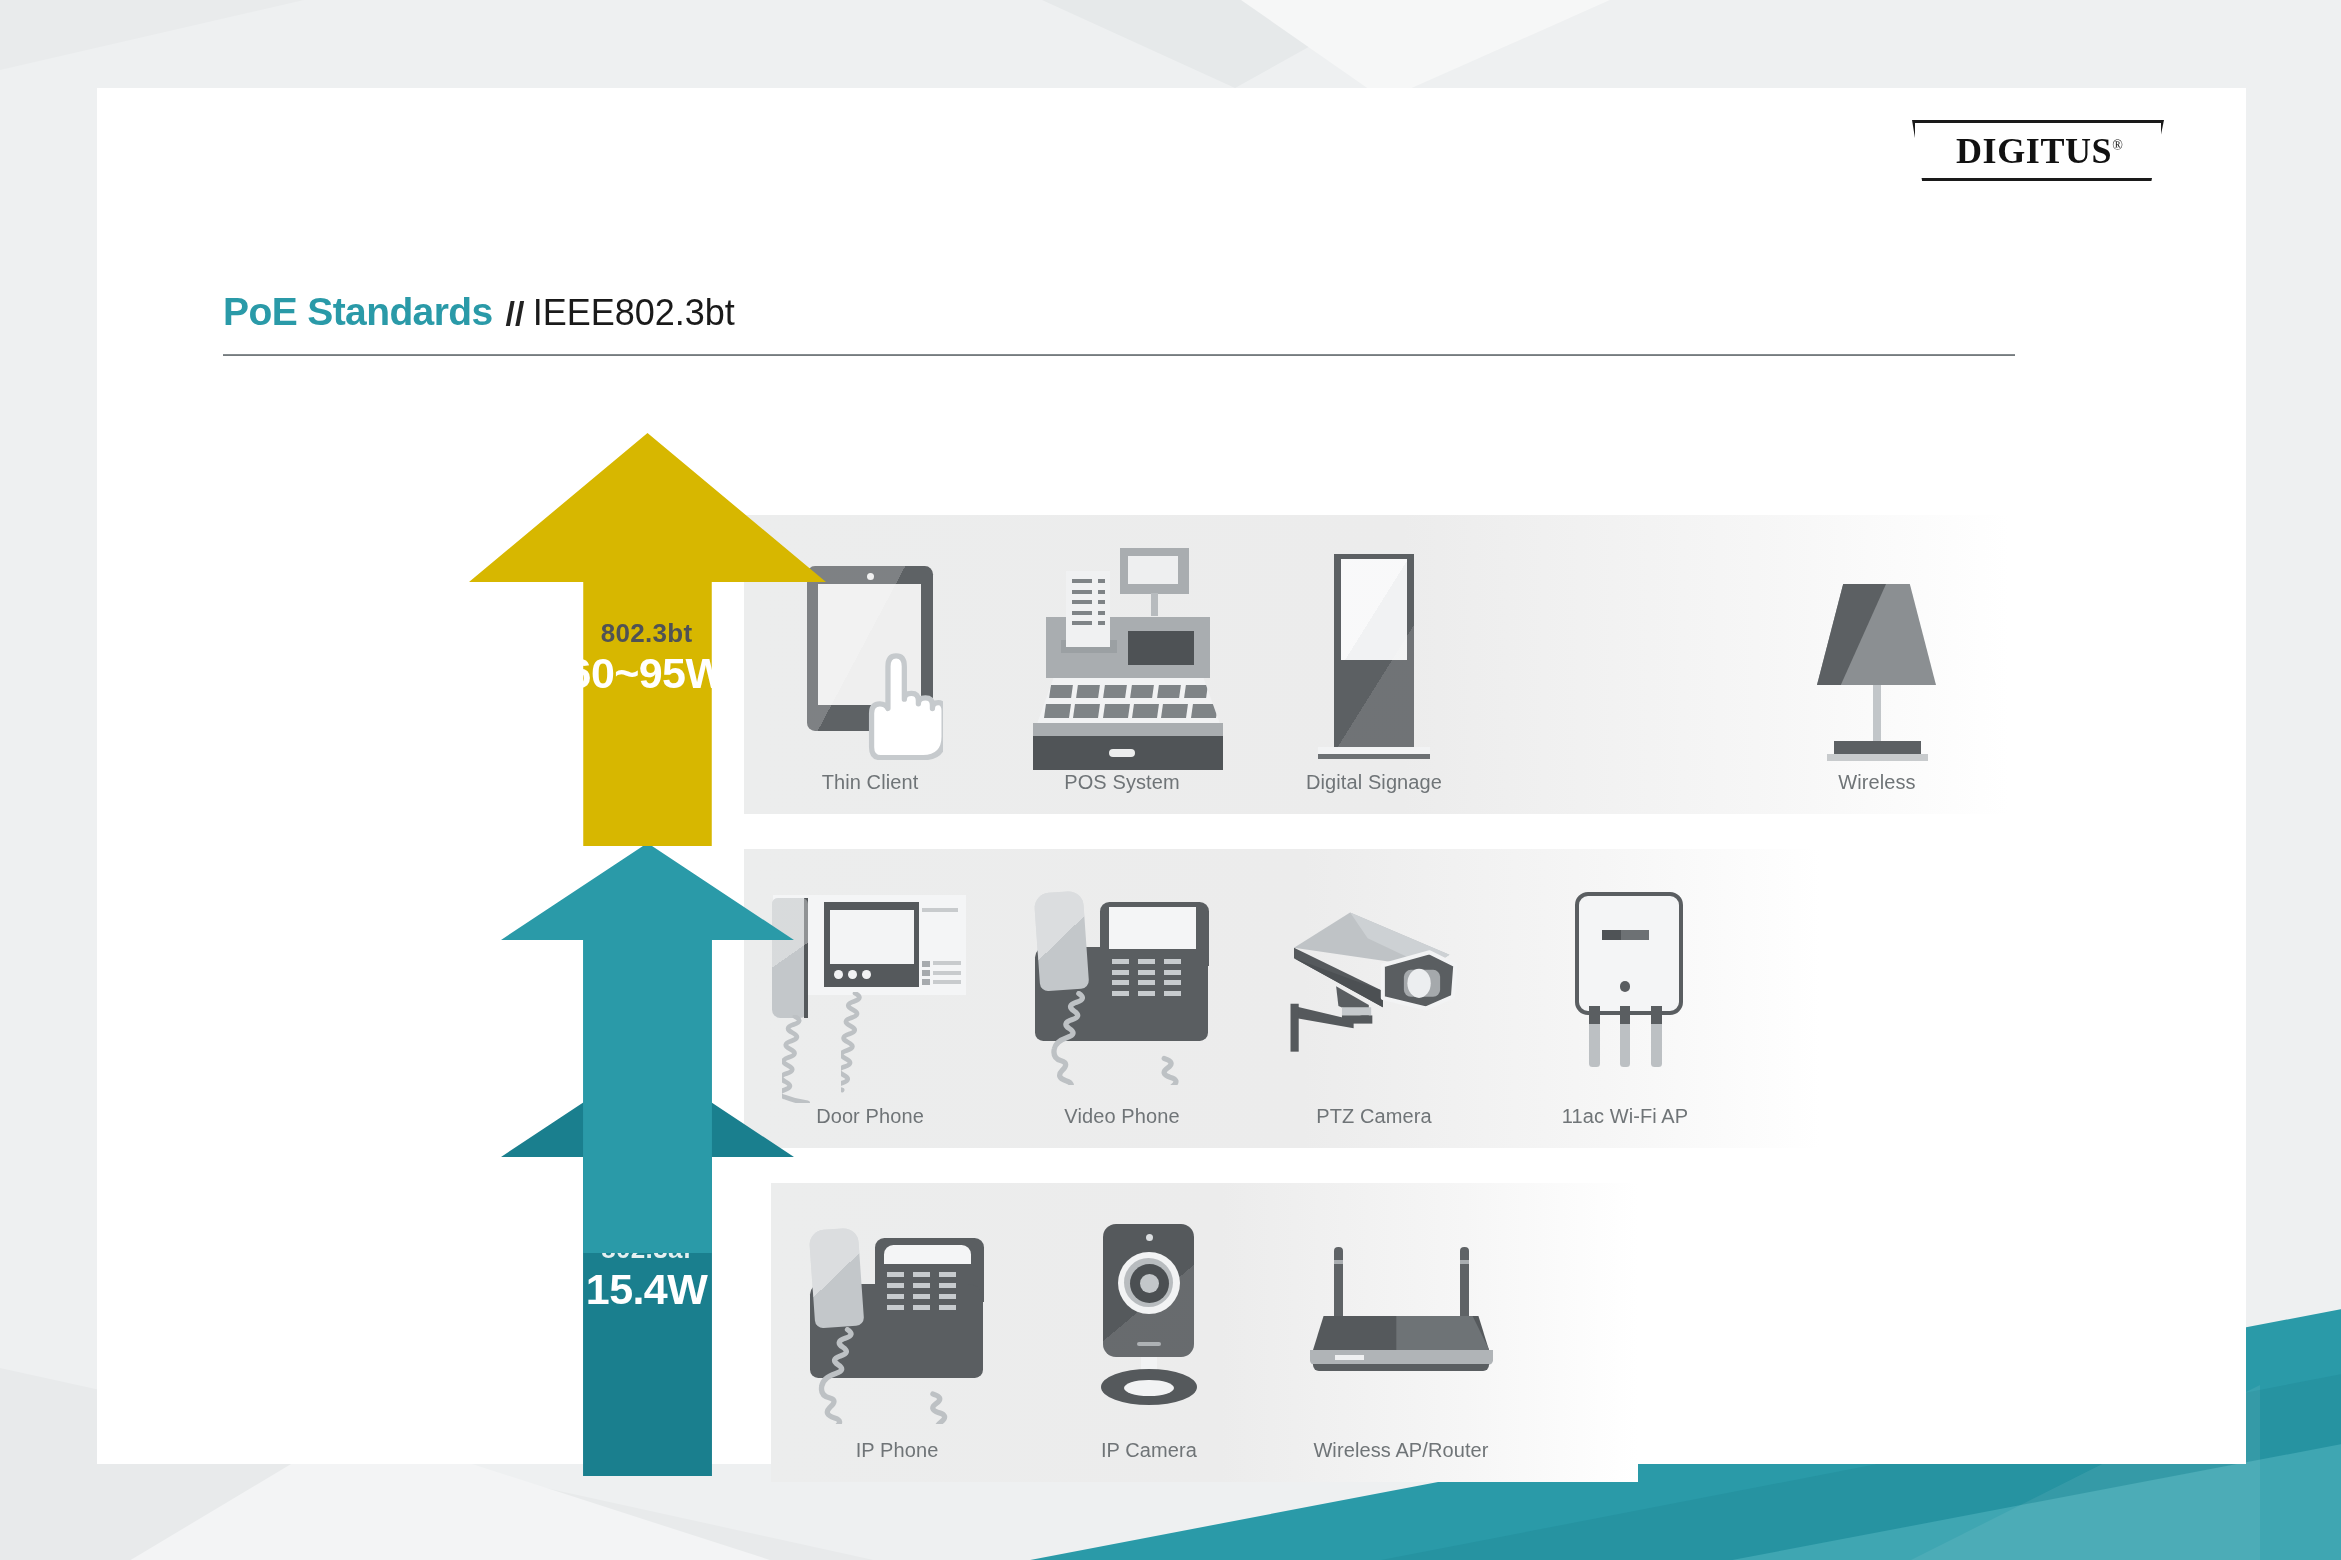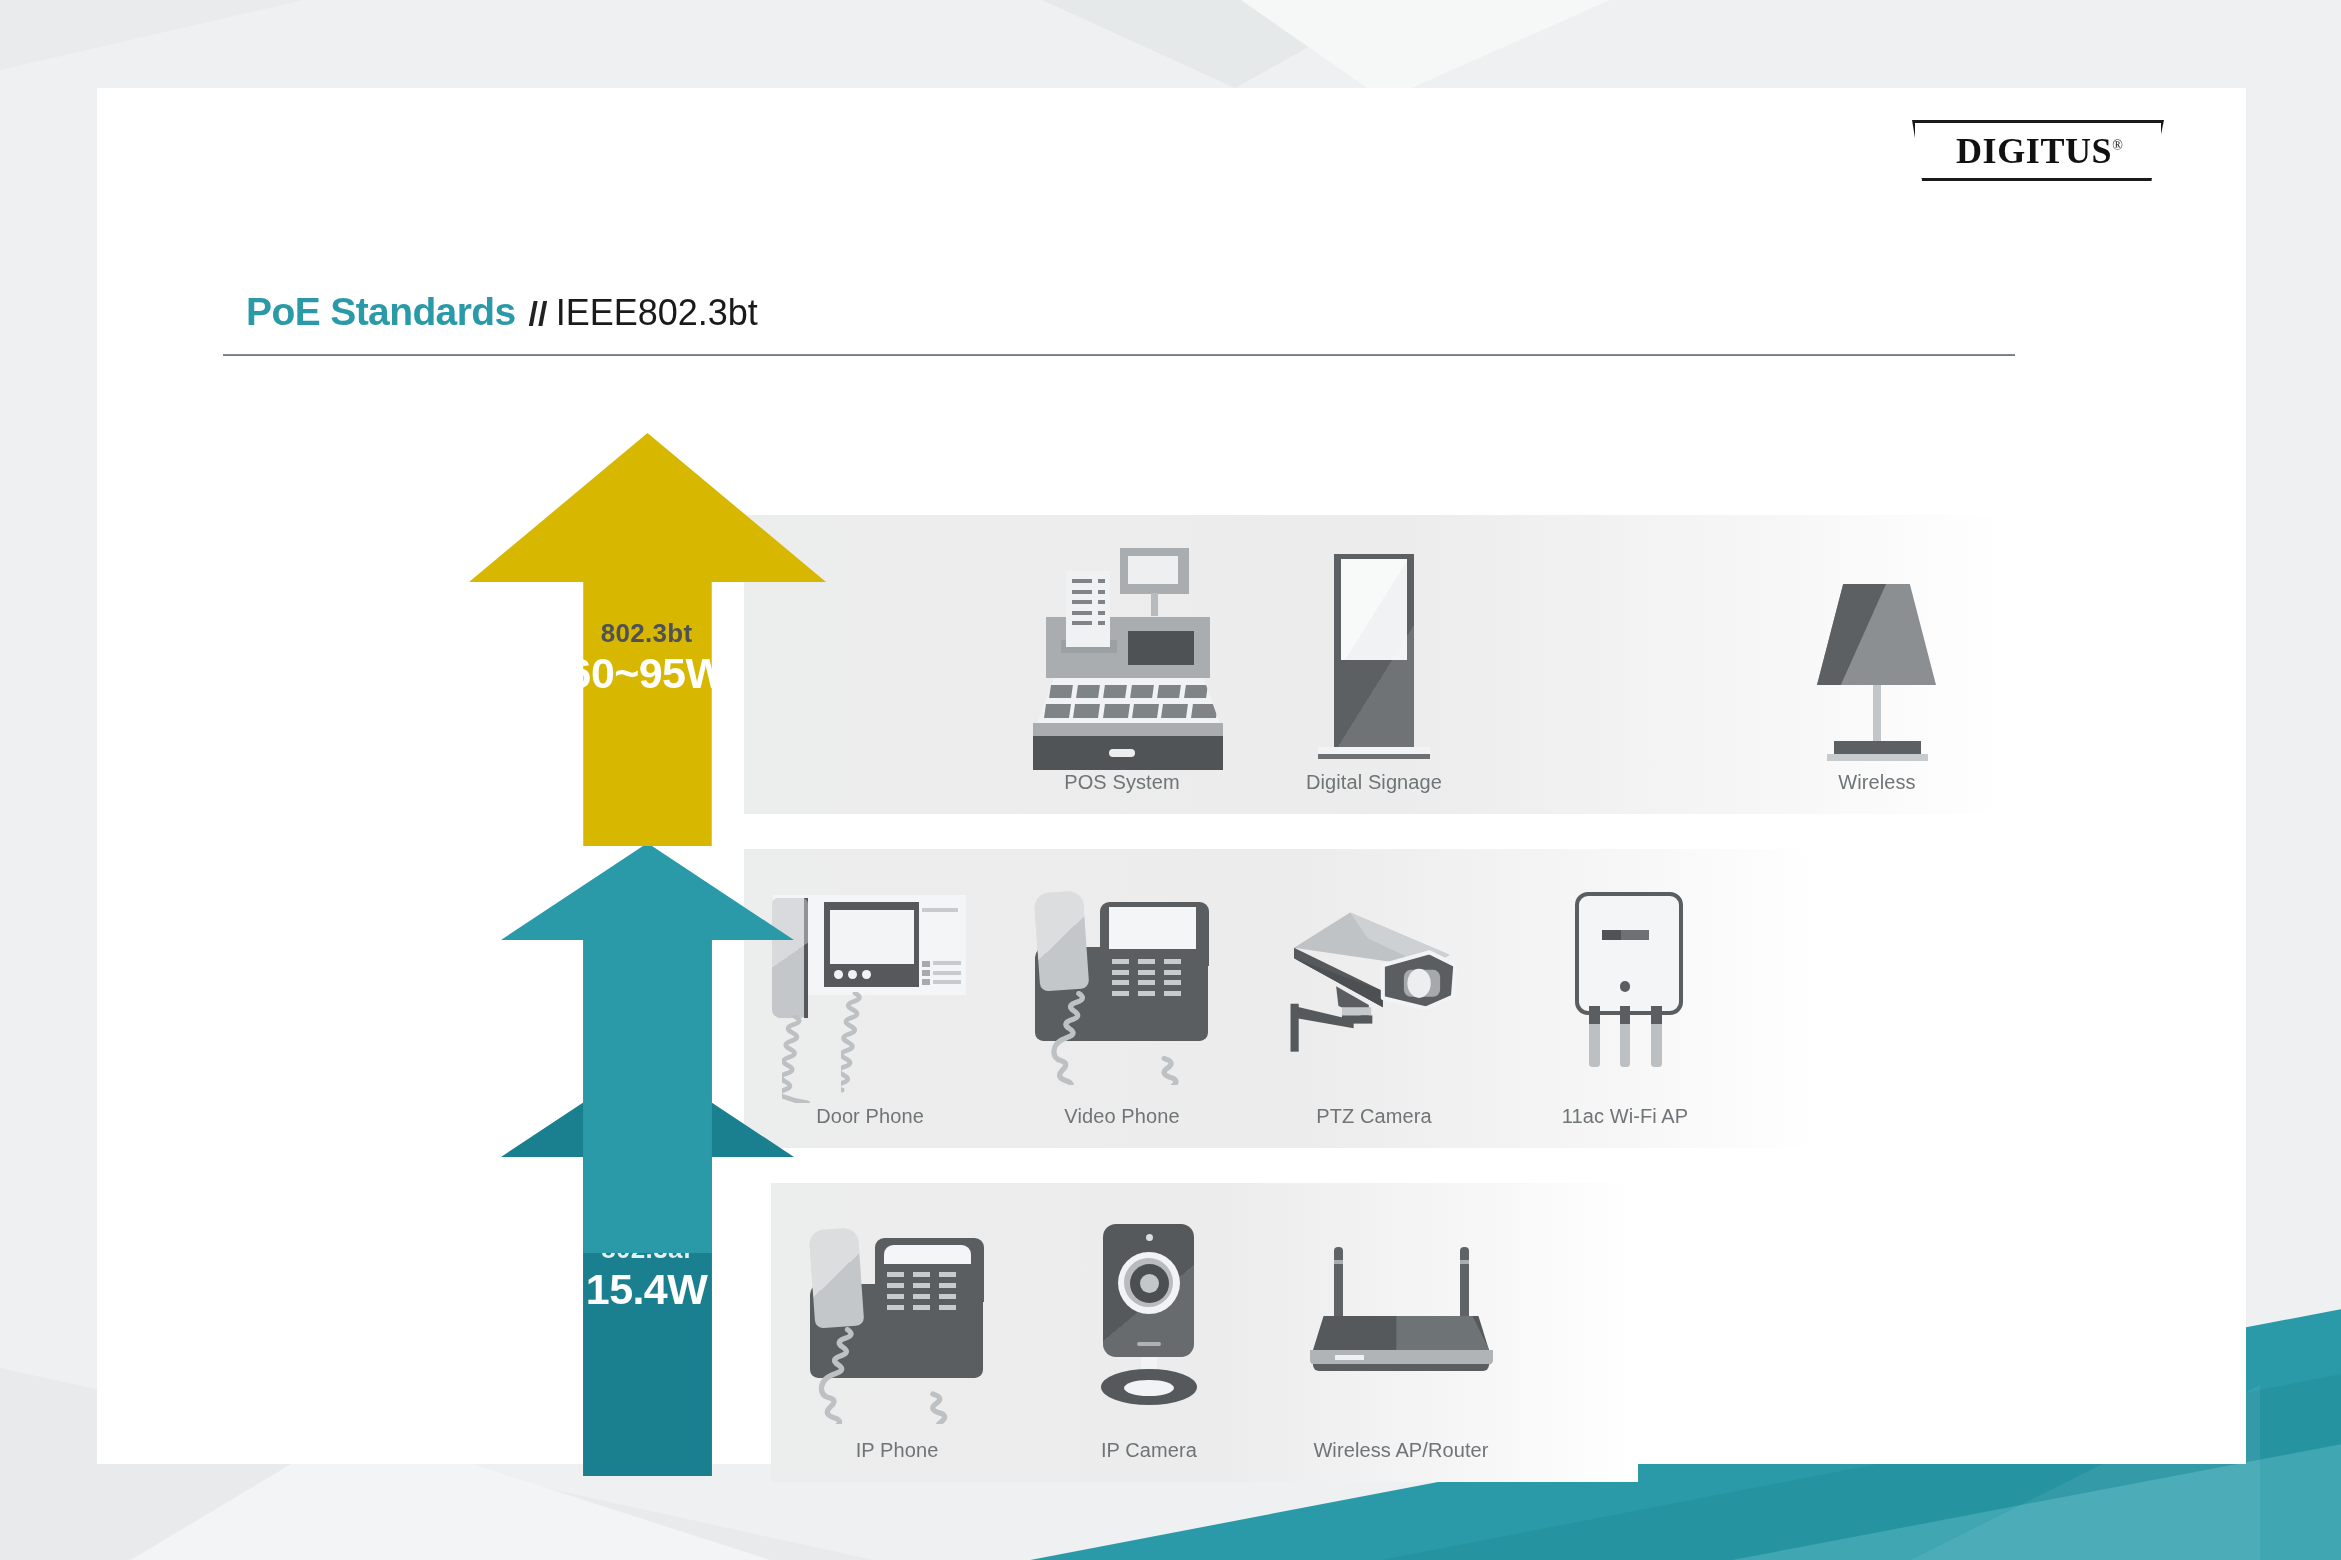--- a/index.html
+++ b/index.html
@@ -54,21 +54,21 @@
     font-weight:700;font-size:36px;letter-spacing:0.6px;color:#111;
     padding-left:3.5px;
   }
   .logo-text sup{font-size:14px;vertical-align:super;font-weight:400;}
 
   
   .heading{
     position:absolute;left:126px;top:202px;white-space:nowrap;
   }
   .heading .t1{
-    font-size:39px;font-weight:700;color:#2a9aa8;letter-spacing:-0.6px;margin-left:23px;
+    font-size:39px;font-weight:700;color:#2a9aa8;letter-spacing:-0.6px;
   }
   .heading .t2{
     font-size:34px;font-weight:700;color:#222;margin:0 8.2px 0 13px;
   }
   .heading .t3{
     font-size:36px;font-weight:400;color:#1a1a1a;
   }
   .rule{
     position:absolute;left:126px;top:266px;width:1792px;height:2.3px;
     background:linear-gradient(#8d9396,#6d7376);
@@ -252,20 +252,32 @@
     <div class="logo-shape"></div>
     <div class="logo-text"><span>DIGITUS</span><sup>®</sup></div>
   </div>
 
   <div class="heading">
     <span class="t1">PoE Standards</span><span class="t2">//</span><span class="t3">IEEE802.3bt</span>
   </div>
   <div class="rule"></div>
 
   <div class="band" id="band-bt">
+    <div class="cell" style="left:0px;width:252px;">
+      <div class="art">
+        <div class="ic tablet-body"></div>
+        <div class="ic tablet-screen"></div>
+        <div class="ic tablet-cam"></div>
+        <div class="ic tablet-gloss"></div>
+        <svg class="ic hand" viewBox="0 0 140 200">
+          <path d="M34 196 Q18 196 18 178 L18 120 Q18 104 32 104 Q42 104 46 112 L46 40 Q46 22 60 22 Q74 22 74 40 L74 96 Q74 86 86 86 Q98 86 98 98 L98 104 Q98 94 110 94 Q122 94 122 106 L122 112 Q122 102 132 102 Q142 102 142 116 L142 160 Q142 196 106 196 Z" fill="#ffffff" stroke="#c6cacd" stroke-width="9" stroke-linejoin="round"></path>
+        </svg>
+      </div>
+      <div class="cap">Thin Client</div>
+    </div>
 
     <div class="cell" style="left:252px;width:252px;">
       <div class="art">
         <div class="ic pos-disp"></div>
         <div class="ic pos-disp-in"></div>
         <div class="ic pos-pole"></div>
         <div class="ic pos-upper"></div>
         <div class="ic pos-screen"></div>
         <div class="ic pos-slot"></div>
         <div class="ic pos-receipt">

